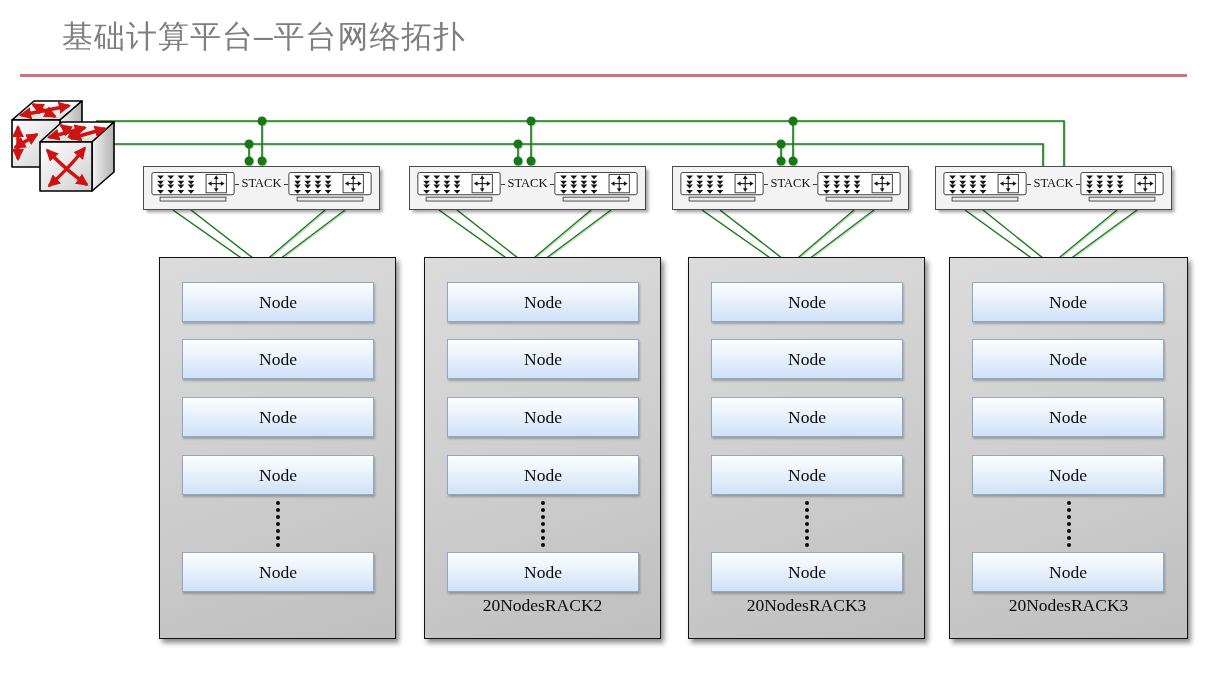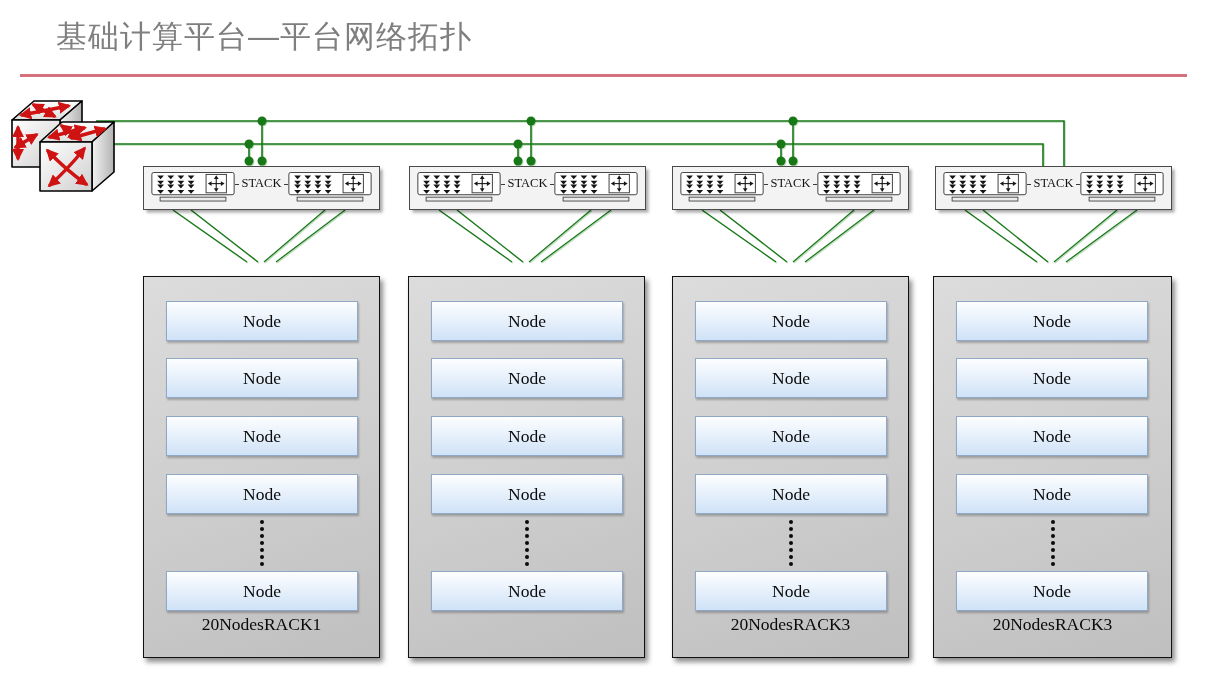--- a/index.html
+++ b/index.html
@@ -1,19 +1,19 @@
 <!DOCTYPE html>
 <html style="--title-gray: #7f7f7f; --divider-red: #d4717c; --connector-green: #187818; --node-fill-blue: #cfe2f7; --node-border-blue: #8fa8c6;"><head>
 <meta charset="utf-8">
 <style>
   html,body{margin:0;padding:0;background:#fff;}
   .canvas{position:relative;width:1209px;height:680px;background:#ffffff;overflow:hidden;
           font-family:"Liberation Sans",sans-serif;}
-  .title{position:absolute;left:56px;top:16px;font-size:31px;letter-spacing:1px;
-         color:var(--title-gray,#7f7f7f);font-family:Liberation Sans, sans-serif;}
+  .title{position:absolute;left:62px;top:16px;font-size:31px;letter-spacing:1px;
+         color:var(--title-gray,#7f7f7f);font-family:Liberation Mono, monospace;}
   .divider{position:absolute;left:20px;top:74px;width:1167px;height:2.5px;
            background:var(--divider-red,#d4717c);}
   
   .connectors{position:absolute;left:0;top:0;z-index:1;
               filter:drop-shadow(1.2px 1.2px 0 #bedcbe);}
   .gline{stroke:var(--connector-green,#187818);fill:none;stroke-width:1.6px;}
   .gline.thin{stroke-width:1.3px;}
   .gdot{fill:var(--connector-green,#187818);stroke:none;}
   
   .core-icon{position:absolute;left:6px;top:90px;z-index:3;}
@@ -24,23 +24,23 @@
          background:#f3f3f3;border:1.4px solid #4a4a4a;
          box-shadow:2.5px 2.5px 3px rgba(0,0,0,0.35);}
   .sw{position:absolute;top:5px;width:84px;height:30px;}
   .sw.left{left:7px;} .sw.right{right:7px;}
   .stack-link{position:absolute;left:91px;right:91px;top:16.5px;height:0;
               border-top:1.3px solid #3a3a3a;text-decoration:underline;}
   .stack-label{position:absolute;left:50%;top:-8.5px;transform:translateX(-50%);
                background:#f3f3f3;padding:0 3px;font-family:"Liberation Serif",serif;
                font-size:12.5px;color:#111;white-space:nowrap;}
   
-  .rack{position:absolute;top:276px;width:235px;height:380px;z-index:2;
+  .rack{position:absolute;top:257px;width:235px;height:380px;z-index:2;
         background:linear-gradient(160deg,#dcdcdc 0%,#cdcdcd 55%,#bfbfbf 100%);
-        border:1.6px solid #111;box-shadow:3px 4px 5px rgba(0,0,0,0.45);}
+        border:1.6px solid #111;box-shadow:3px 4px 5px rgba(0,0,0,0.45);margin-left:16px;}
   .node{position:absolute;left:22px;width:190px;height:38px;
         background:linear-gradient(#fdfeff 0%,var(--node-fill-blue,#cfe2f7) 100%);
         border:1px solid var(--node-border-blue,#8fa8c6);
         box-shadow:1px 2px 2px rgba(0,0,0,0.25);
         display:flex;align-items:center;justify-content:center;
         font-family:"Liberation Serif",serif;font-size:17.5px;color:#0a0a0a;}
   .vdots{position:absolute;left:0;right:0;top:243px;height:50px;
          display:flex;flex-direction:column;align-items:center;gap:3px;}
   .vdots span{width:4px;height:4px;border-radius:50%;background:#0a0a0a;flex:0 0 auto;}
   .rack-label{position:absolute;left:0;right:0;top:337px;text-align:center;
@@ -230,38 +230,38 @@
     <div class="vdots">
         <span></span>
         <span></span>
         <span></span>
         <span></span>
         <span></span>
         <span></span>
         <span></span>
       </div>
     <div class="node" style="top:294px">Node</div>
-    <div class="rack-label">20NodesRACK1</div>
   </div>
 
   <div class="rack" style="left:408px">
     <div class="node" style="top:24px">Node</div>
     <div class="node" style="top:81px">Node</div>
     <div class="node" style="top:139px">Node</div>
     <div class="node" style="top:197px">Node</div>
     <div class="vdots">
         <span></span>
         <span></span>
         <span></span>
         <span></span>
         <span></span>
         <span></span>
         <span></span>
       </div>
     <div class="node" style="top:294px">Node</div>
+    <div class="rack-label">20NodesRACK2</div>
   </div>
 
   <div class="rack" style="left:672px">
     <div class="node" style="top:24px">Node</div>
     <div class="node" style="top:81px">Node</div>
     <div class="node" style="top:139px">Node</div>
     <div class="node" style="top:197px">Node</div>
     <div class="vdots">
         <span></span>
         <span></span>

